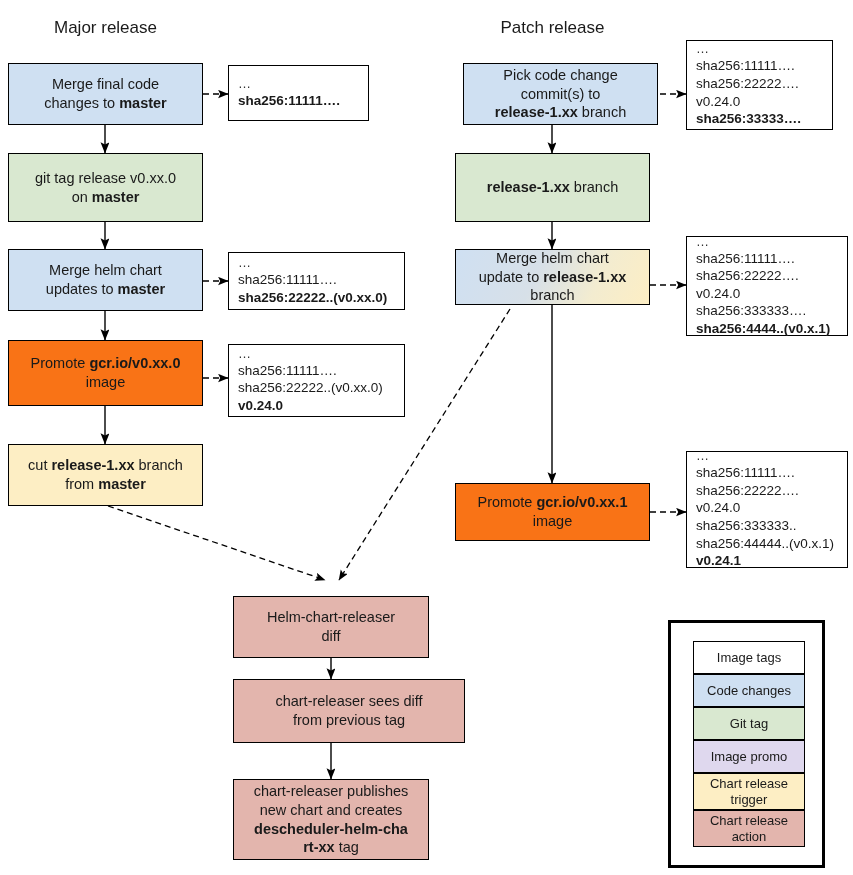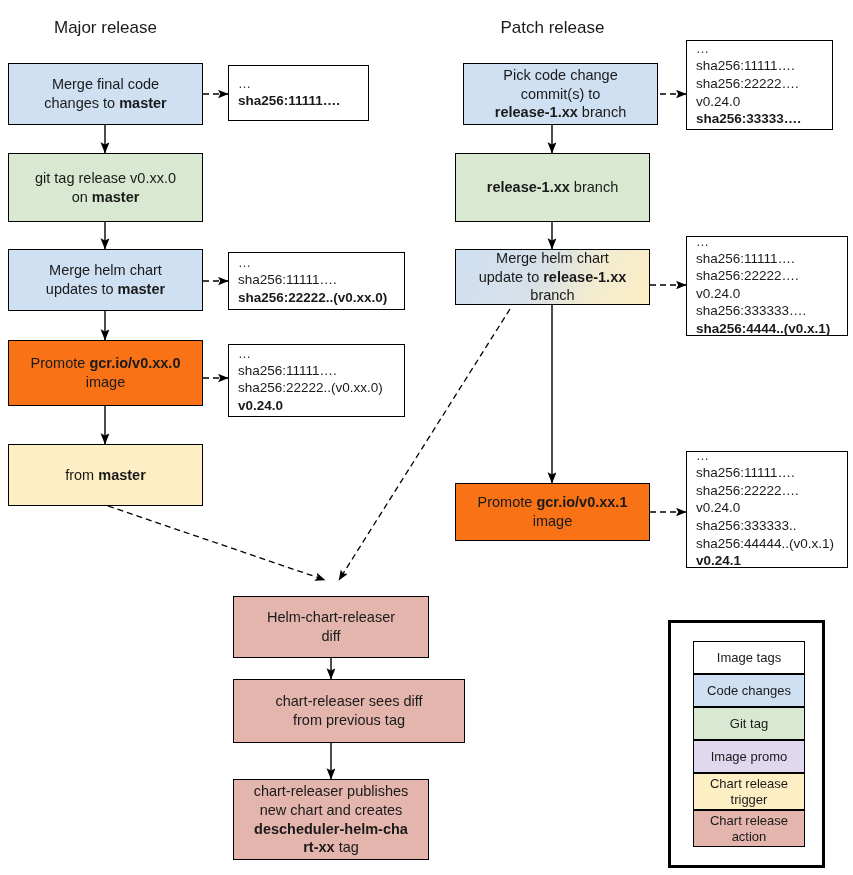--- a/index.html
+++ b/index.html
@@ -131,20 +131,21 @@
       </span>
   </div>
   <div class="node c-promo" style="left:8px;top:340px;width:195px;height:66px;">
     <span class="txt">
         <span style="display: block;"><span>Promote </span><b>gcr.io/v0.xx.0</b></span>
         <span style="display: block;"><span>image</span></span>
       </span>
   </div>
   <div class="node c-trigger" style="left:8px;top:444px;width:195px;height:62px;">
     <span class="txt">
+        <span style="display: block;"><span>cut </span><b>release-1.xx</b><span> branch</span></span>
         <span style="display: block;"><span>from </span><b>master</b></span>
       </span>
   </div>
 
   <div class="node c-code" style="left:455px;top:63px;width:195px;height:62px;margin-left:8px;">
     <span class="txt">
         <span style="display: block;"><span>Pick code change</span></span>
         <span style="display: block;"><span>commit(s) to</span></span>
         <span style="display: block;"><b>release-1.xx</b><span> branch</span></span>
       </span>

